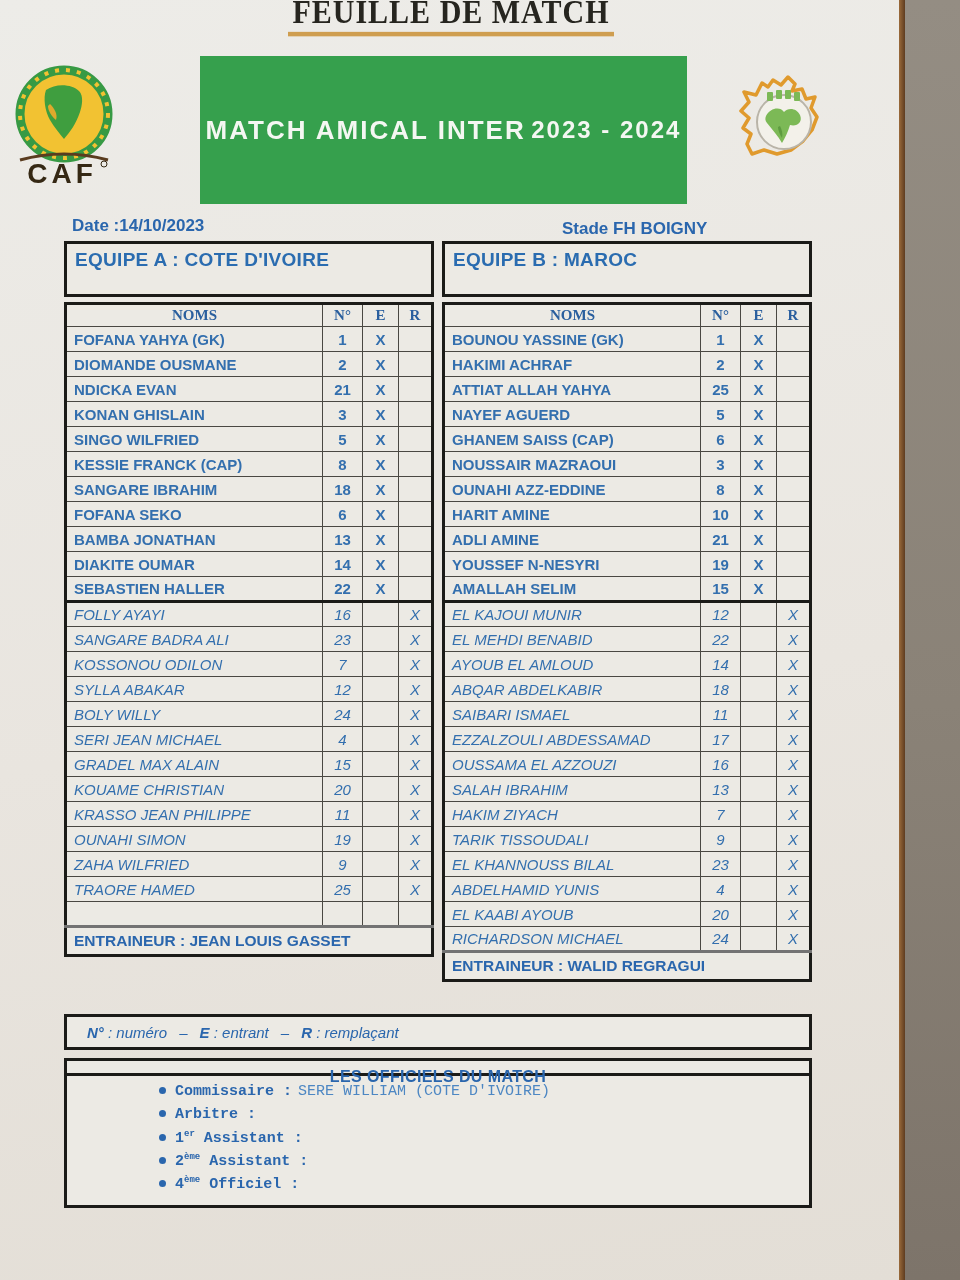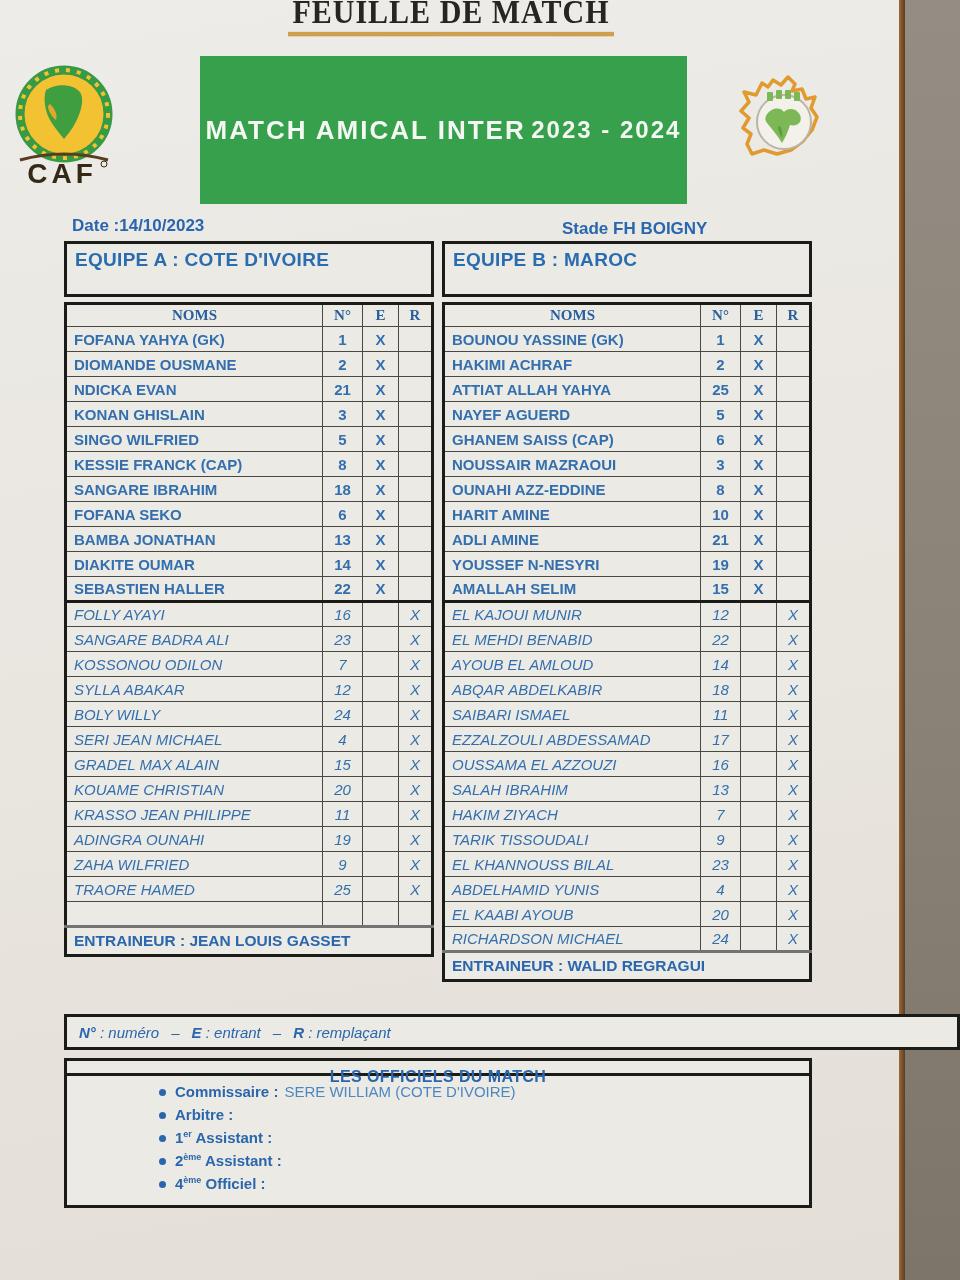--- a/index.html
+++ b/index.html
@@ -43,32 +43,32 @@
   .team-table td { height:25px; font-size:15px; color:#336fae; vertical-align:middle; }
   .td-name { padding-left:7px; text-align:left; }
   .td-num, .td-x { text-align:center; }
   tr.starter td { font-weight:bold; }
   tr.sub td { font-style:italic; font-weight:normal; }
   tr.first-sub td { border-top:3px solid #1b1b18; }
   tr.coach-row td { border-top:3px solid #737373; font-weight:bold; padding-left:7px;
                     height:29px; color:#2a66ad; font-size:15.5px; }
 
   
-  .legend-box { position:absolute; left:64px; top:1014px; width:896px; height:36px;
+  .legend-box { position:absolute; left:64px; top:1014px; width:748px; height:36px;
                 border:3px solid #1b1b18; background:#eceae4; display:flex; align-items:center;
-                padding-left:12px; font-style:italic; font-size:15px; color:#2a66ad; }
+                padding-left:20px; font-style:italic; font-size:15px; color:#2a66ad; }
   .legend-key { font-weight:bold; }
   .legend-sep { margin:0 12px; }
 
   
   .officials-box { position:absolute; left:64px; top:1058px; width:748px; height:150px;
                    border:3px solid #1b1b18; background:#eceae4; }
   .officials-title { height:15px; line-height:31px; text-align:center; font-weight:bold;
                      font-size:16px; color:#2a66ad; border-bottom:3px solid #1b1b18; letter-spacing:0.4px; }
-  .officials-list { padding:7px 8px 0 92px; }
+  .officials-list { padding:7px 8px 0 92px;font-family:Liberation Mono, monospace; }
   .official-item { height:23px; font-size:15px; color:#2a66ad; }
   .bullet { display:inline-block; width:7px; height:7px; border-radius:50%; background:#2a66ad;
             margin-right:9px; vertical-align:1px; }
   .official-label { font-weight:bold; }
   .official-label sup { font-size:9px; }
   .official-value { color:#4d87c3; font-weight:normal; margin-left:6px; }
 </style>
 </head>
 <body>
 
@@ -248,21 +248,21 @@
               <td class="td-x"></td>
               <td class="td-x">X</td>
             </tr>
             <tr class="sub">
               <td class="td-name">KRASSO JEAN PHILIPPE</td>
               <td class="td-num">11</td>
               <td class="td-x"></td>
               <td class="td-x">X</td>
             </tr>
             <tr class="sub">
-              <td class="td-name">ADINGRA OUNAHI</td>
+              <td class="td-name">OUNAHI SIMON</td>
               <td class="td-num">19</td>
               <td class="td-x"></td>
               <td class="td-x">X</td>
             </tr>
             <tr class="sub">
               <td class="td-name">ZAHA WILFRIED</td>
               <td class="td-num">9</td>
               <td class="td-x"></td>
               <td class="td-x">X</td>
             </tr>

